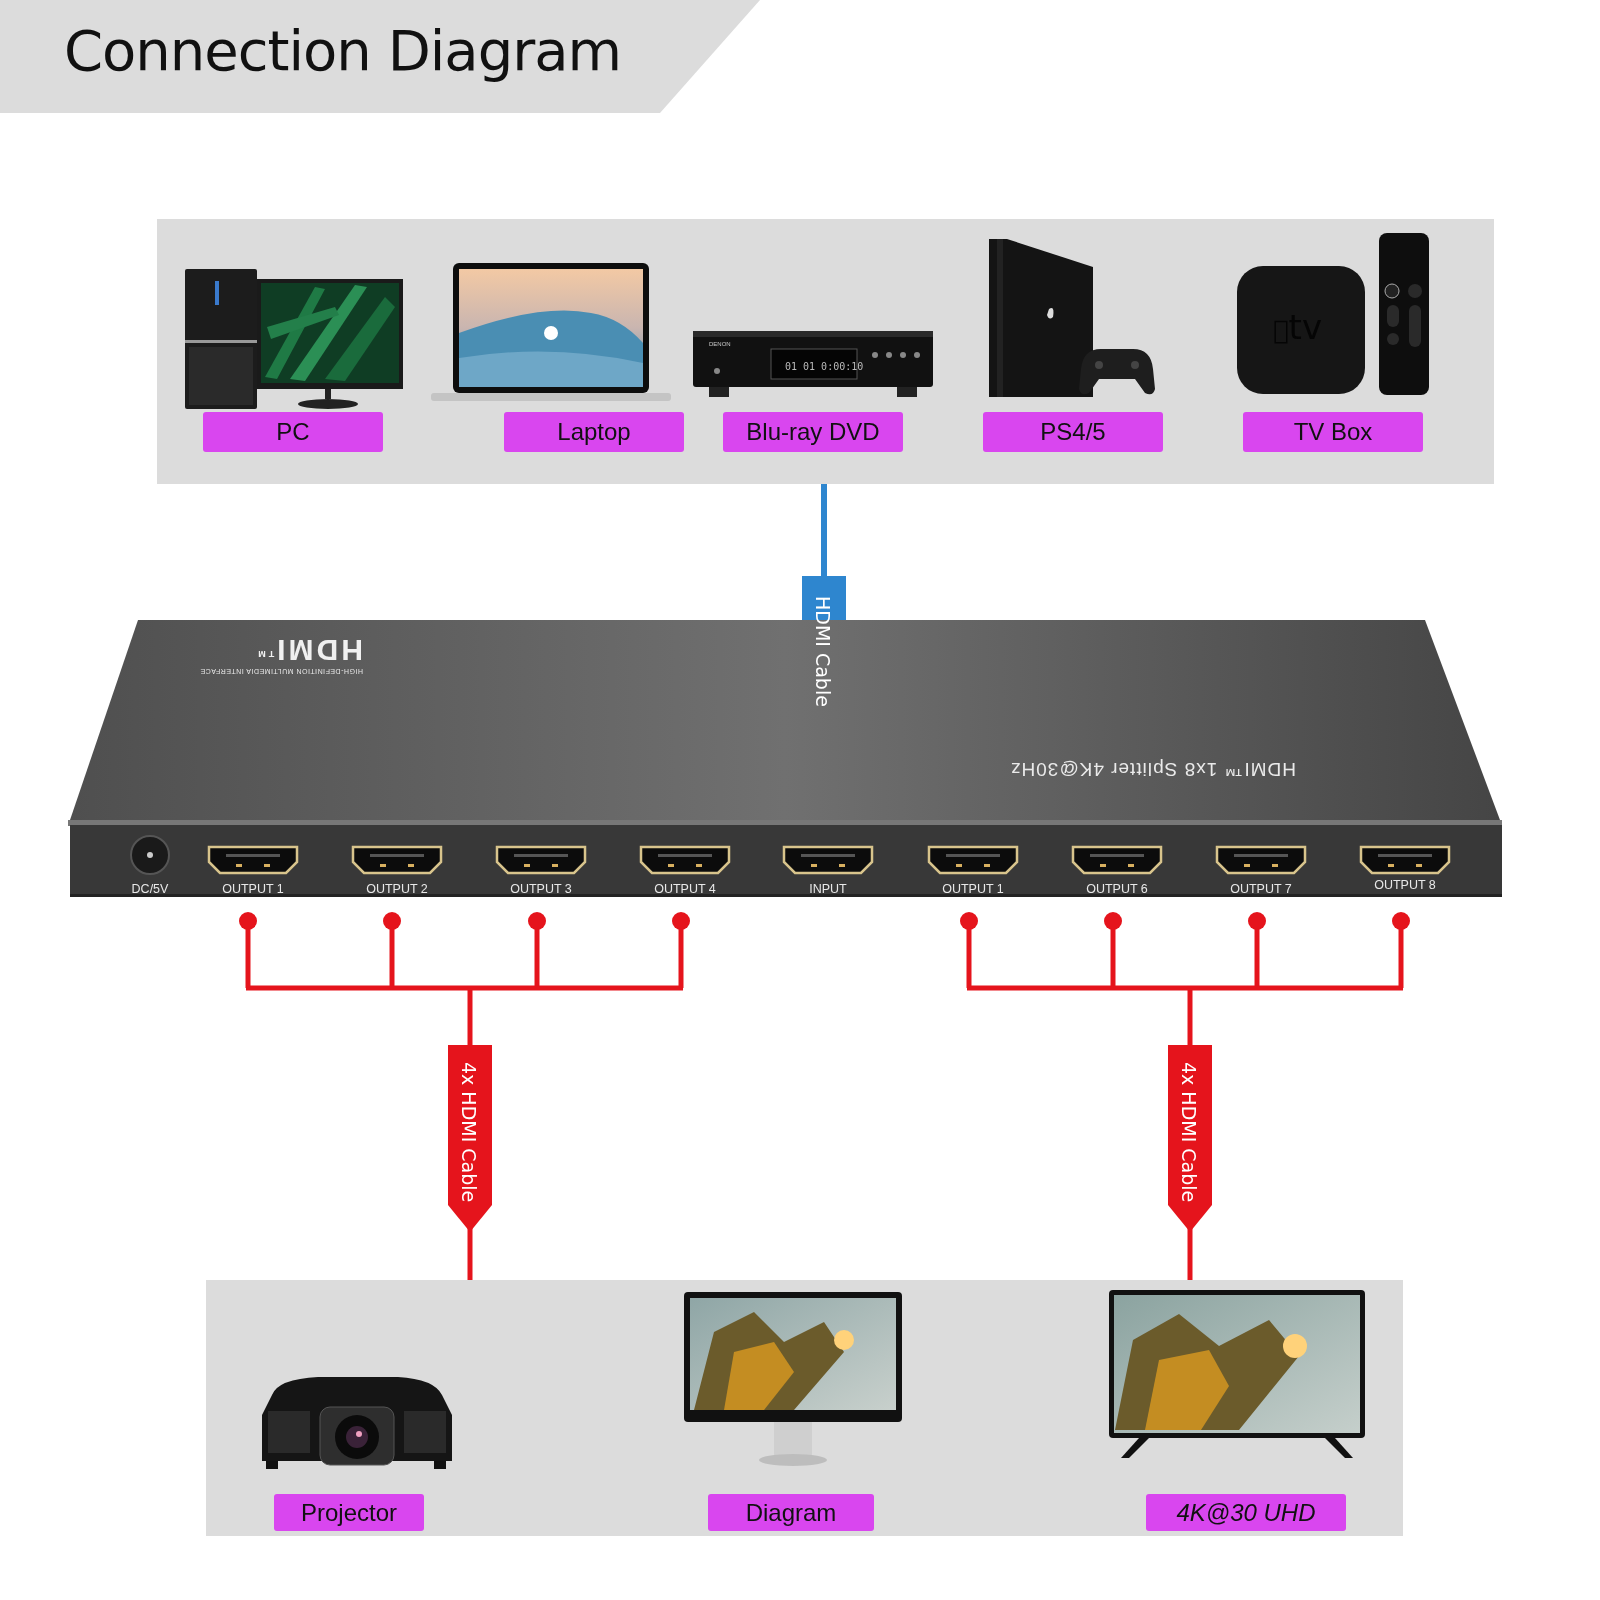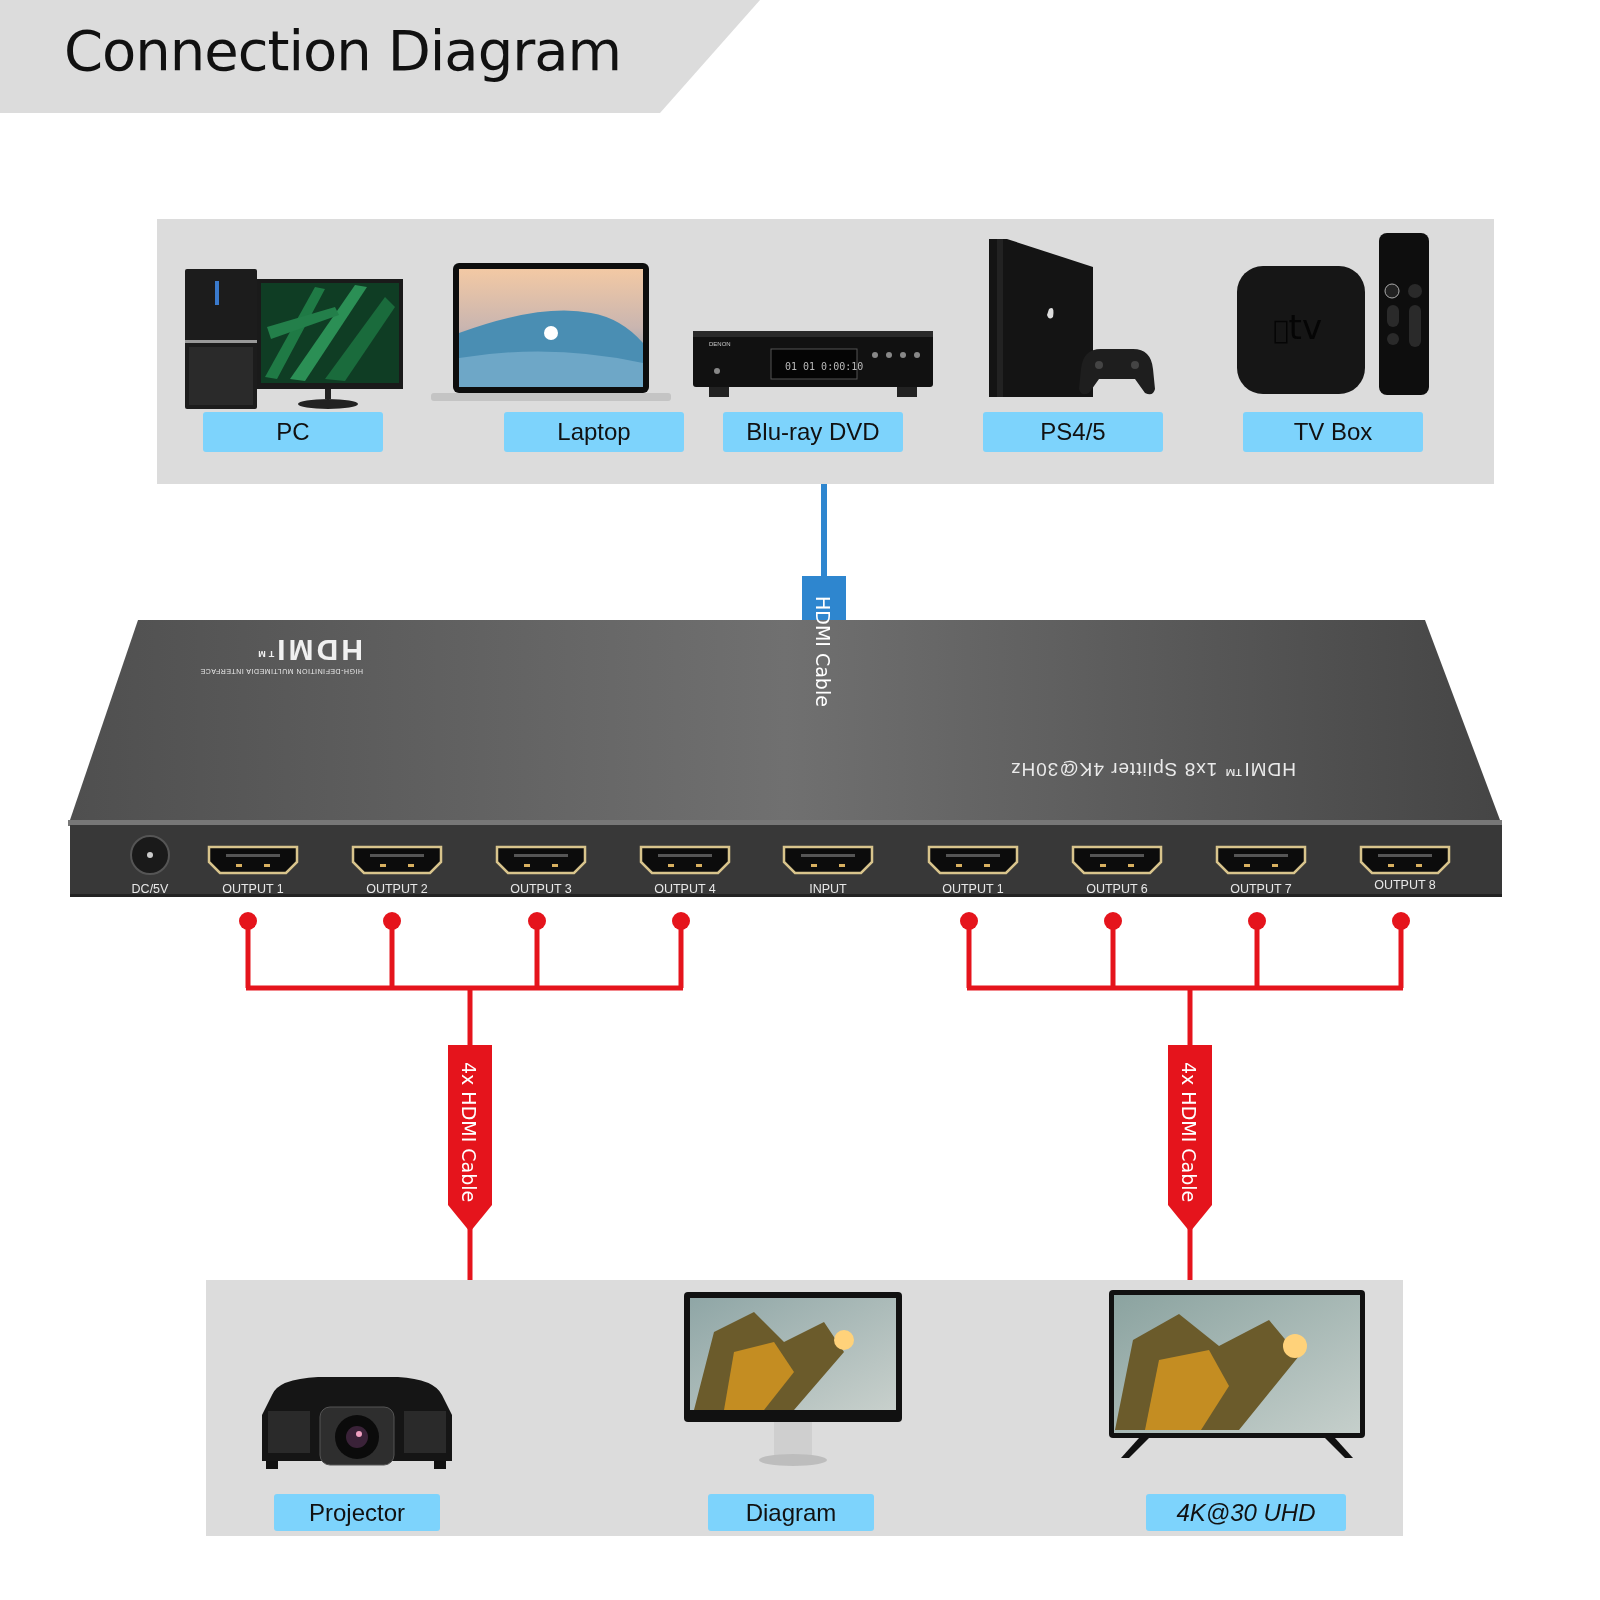--- a/index.html
+++ b/index.html
@@ -5,21 +5,21 @@
   html,body{margin:0;padding:0;background:#ffffff;}
   body{width:1600px;height:1600px;position:relative;overflow:hidden;font-family:"Liberation Sans",sans-serif;}
   .abs{position:absolute;}
   
   #header-banner{left:0;top:0;width:760px;height:113px;background:#dcdcdc;clip-path:polygon(0 0,100% 0,660px 100%,0 100%);}
   #page-title{left:64px;top:18px;font-family:"DejaVu Sans",sans-serif;font-size:56px;color:#111;letter-spacing:-1px;white-space:nowrap;}
   
   .panel{background:#dcdcdc;}
   #source-panel{left:157px;top:219px;width:1337px;height:265px;}
   #display-panel{left:206px;top:1280px;width:1197px;height:256px;}
-  .label-box{position:absolute;background:#7dd3fc;border-radius:3px;display:flex;align-items:center;justify-content:center;font-size:24px;color:#111;}
+  .label-box{position:absolute;background:#d946ef;border-radius:3px;display:flex;align-items:center;justify-content:center;font-size:24px;color:#111;}
   .device{position:absolute;}
   
   #splitter{left:60px;top:610px;width:1450px;height:300px;}
   .port-label{position:absolute;font-size:12.5px;color:#e8e8e8;transform:translateX(-50%);white-space:nowrap;}
   .port{position:absolute;}
   
   .tag-text{position:absolute;color:#fff;font-family:"DejaVu Sans",sans-serif;font-size:19px;writing-mode:vertical-rl;white-space:nowrap;}
 </style>
 </head>
 <body>
@@ -257,21 +257,21 @@
       <rect x="10" y="36" width="42" height="42" fill="#2a2a2a"></rect>
       <rect x="146" y="36" width="42" height="42" fill="#2a2a2a"></rect>
       <rect x="62" y="32" width="74" height="58" rx="10" fill="#2e2e2e" stroke="#555"></rect>
       <circle cx="99" cy="62" r="22" fill="#0b0b0b"></circle>
       <circle cx="99" cy="62" r="11" fill="#3a2238"></circle>
       <circle cx="101" cy="59" r="3" fill="#f0a0c0"></circle>
       <rect x="8" y="86" width="12" height="8" fill="#111"></rect>
         <rect x="176" y="86" width="12" height="8" fill="#111"></rect>
     </svg>
   </div>
-  <div class="label-box" style="left:68px;top:214px;width:166px;height:37px;">
+  <div class="label-box" style="left:68px;top:214px;width:150px;height:37px;">
       <span>Projector</span>
     </div>
 
   <div class="device" style="left:478px;top:12px;width:218px;height:180px;">
     <svg width="218" height="180" viewBox="0 0 218 180">
       <defs>
         <linearGradient id="scr" x1="0" y1="0" x2="1" y2="1">
           <stop offset="0" stop-color="#8fa6a6"></stop>
             <stop offset="1" stop-color="#c8d0cc"></stop>
         </linearGradient>

